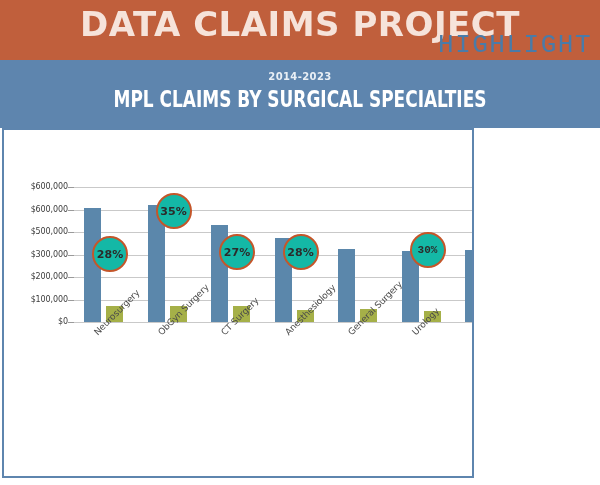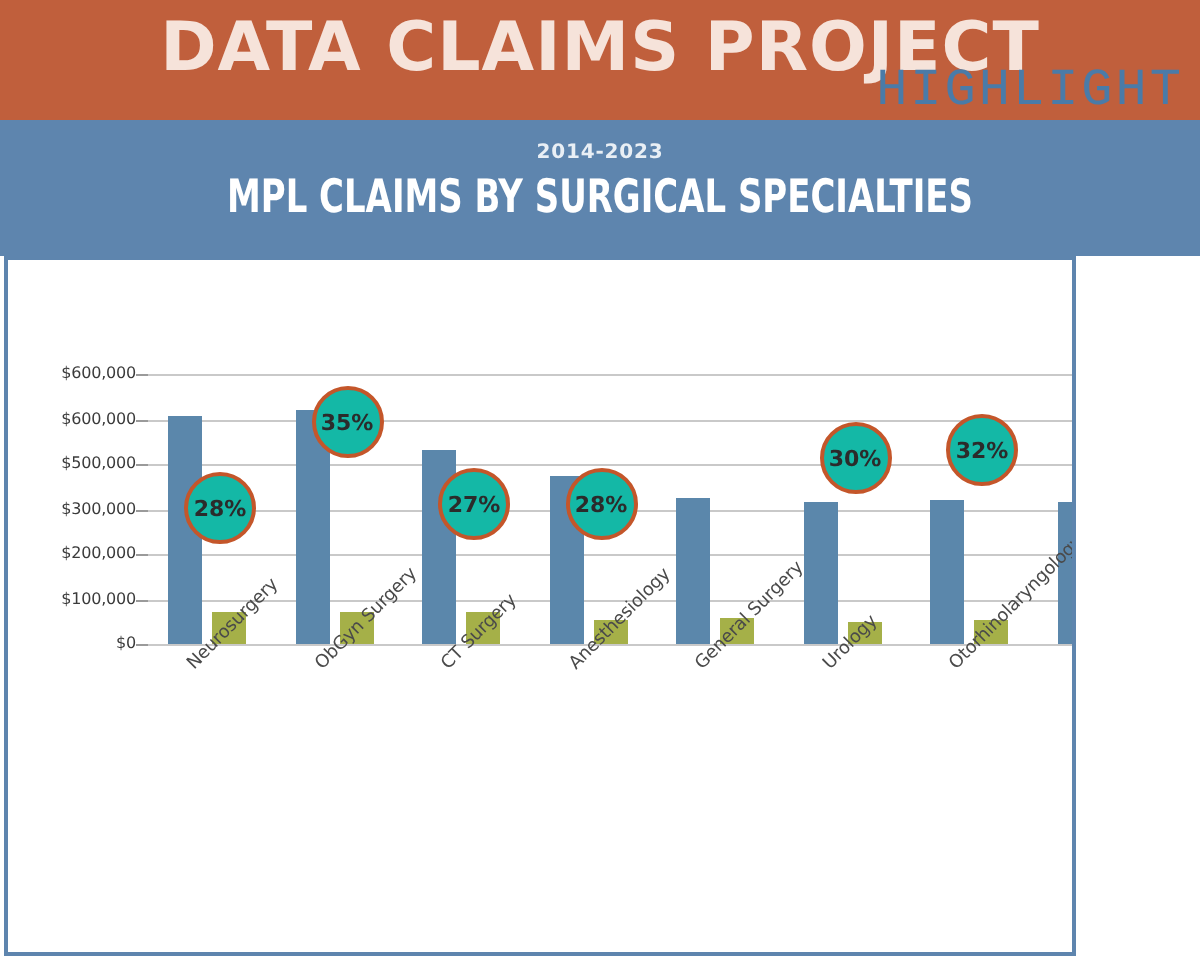--- a/index.html
+++ b/index.html
@@ -87,21 +87,21 @@
     white-space: nowrap;
     transform: scaleX(0.82);
     transform-origin: center top;
   }
 
   
   .chart-card {
     position: absolute;
     left: 2px;
     top: 128px;
-    width: 536px;
+    width: 472px;
     height: 350px;
     background: #ffffff;
     border: 2px solid #5e85ae;
     box-sizing: border-box;
     overflow: hidden;
   }
 
   
   .plot {
     position: absolute;
@@ -219,21 +219,21 @@
       <div class="bar bar-blue" style="left: 137px; width: 17px; height: 97.2px;"></div>
       <div class="bar bar-green" style="left: 159px; width: 17px; height: 15.75px;"></div>
       <div class="pct-bubble" style="left: 145px; top: 47px; text-align: center;">27%</div>
       <div class="bar bar-blue" style="left: 200.5px; width: 17px; height: 83.925px;"></div>
       <div class="bar bar-green" style="left: 222.5px; width: 17px; height: 12.375px;"></div>
       <div class="pct-bubble" style="left: 208.5px; top: 47px;">28%</div>
       <div class="bar bar-blue" style="left: 264px; width: 17px; height: 73.125px;"></div>
       <div class="bar bar-green" style="left: 286px; width: 17px; height: 13.05px;"></div>
       <div class="bar bar-blue" style="left: 327.5px; width: 17px; height: 70.875px;"></div>
       <div class="bar bar-green" style="left: 349.5px; width: 17px; height: 10.8px;"></div>
-      <div class="pct-bubble" style="left: 335.5px; top: 24px;">30%</div>
+      <div class="pct-bubble" style="left: 335.5px; top: 45px; font-family: Liberation Mono, monospace;">30%</div>
       <div class="bar bar-blue" style="left: 391px; width: 17px; height: 71.55px;"></div>
       <div class="bar bar-green" style="left: 413px; width: 17px; height: 12.375px;"></div>
       <div class="pct-bubble" style="left: 399px; top: 20px;">32%</div>
       <div class="bar bar-blue" style="left: 454.5px; width: 17px; height: 70.875px;"></div>
       <div class="bar bar-green" style="left: 476.5px; width: 17px; height: 10.8px;"></div>
       <div class="pct-bubble" style="left: 462.5px; top: 20px;">32%</div>
     </div>
   <div id="xlabels">
       <div class="cat-label" style="left: 88px; top: 200px;">Neurosurgery</div>
       <div class="cat-label" style="left: 151.5px; top: 200px;">ObGyn Surgery</div>

